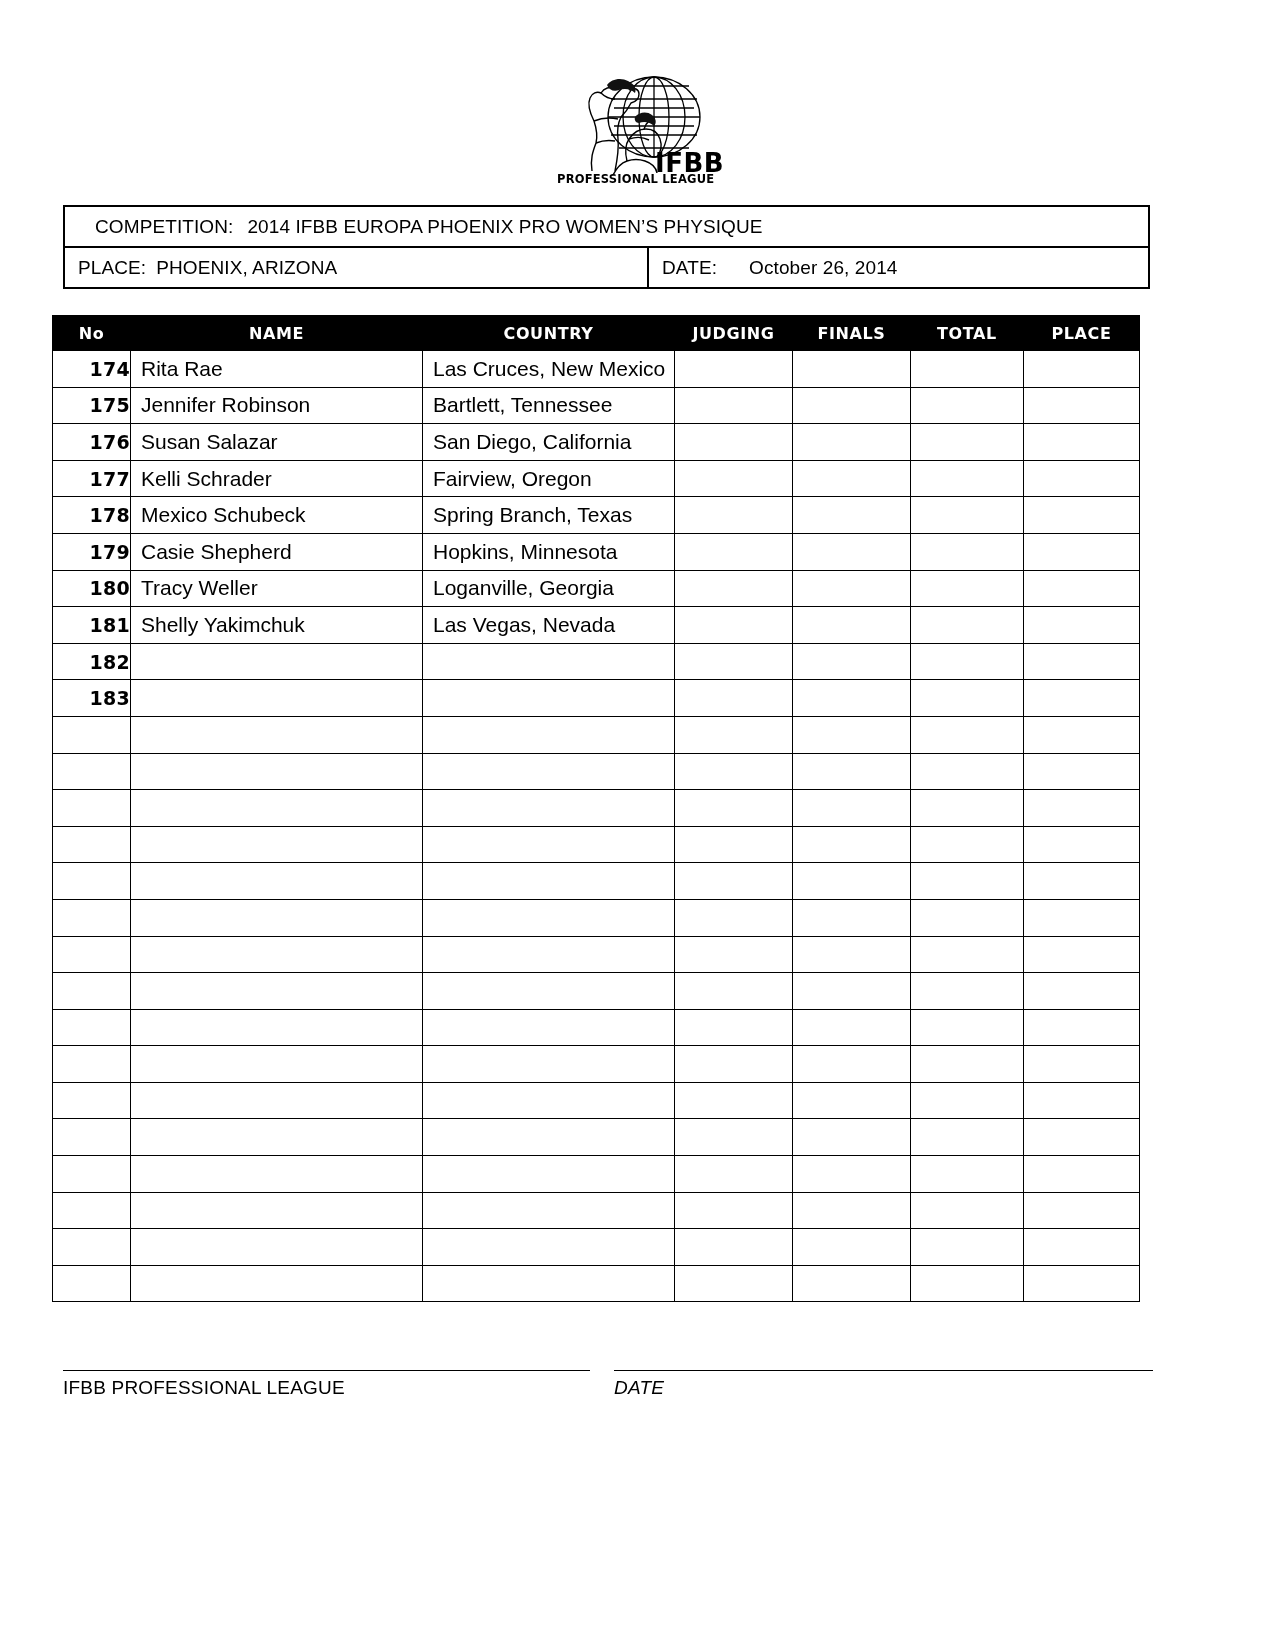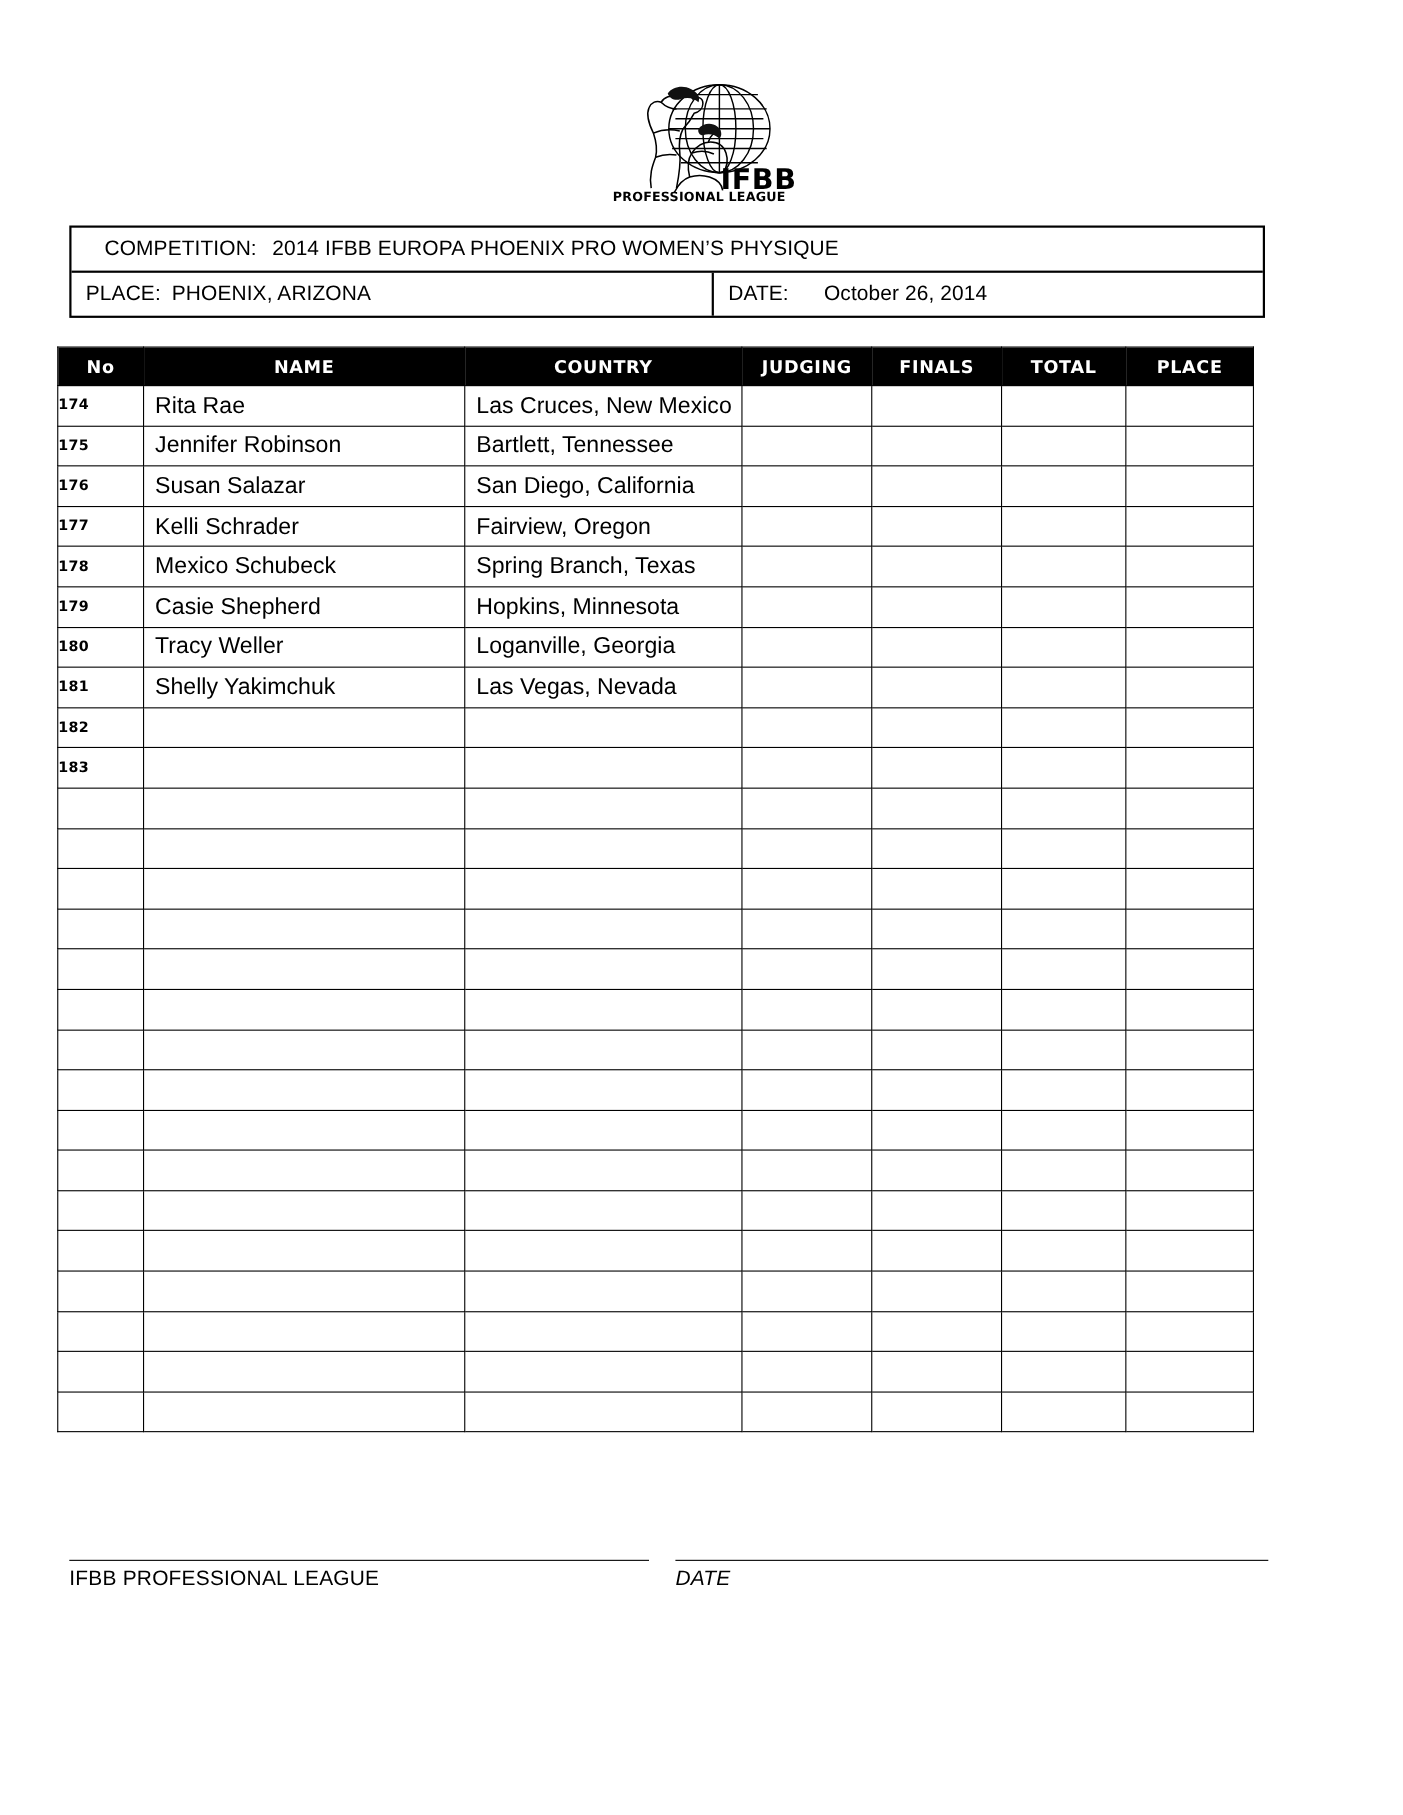--- a/index.html
+++ b/index.html
@@ -121,40 +121,40 @@
   }
   .col-no      { width: 78px; }
   .col-name    { width: 292px; }
   .col-country { width: 252px; }
   .col-judging { width: 118px; }
   .col-finals  { width: 118px; }
   .col-total   { width: 113px; }
   .col-place   { width: 116px; }
 
   td.cell-no {
-    text-align: left;
-    font-size: 13px;
+    text-align: right;
+    font-size: 19px;
     font-weight: bold;
     font-family: "DejaVu Sans", sans-serif;
     letter-spacing: 0.3px;
   }
   td.cell-name,
   td.cell-country {
     font-size: 21px;
     padding-left: 10px;
     white-space: nowrap;
     overflow: hidden;
   }
   td.cell-blank { }
 
   
   .footer {
     position: absolute;
     left: 63px;
-    top: 1418px;
+    top: 1370px;
     width: 1090px;
     height: 60px;
   }
   .sig {
     position: absolute;
     top: 0;
   }
   .sig-line {
     border-top: 1.8px solid #000;
     height: 0;

